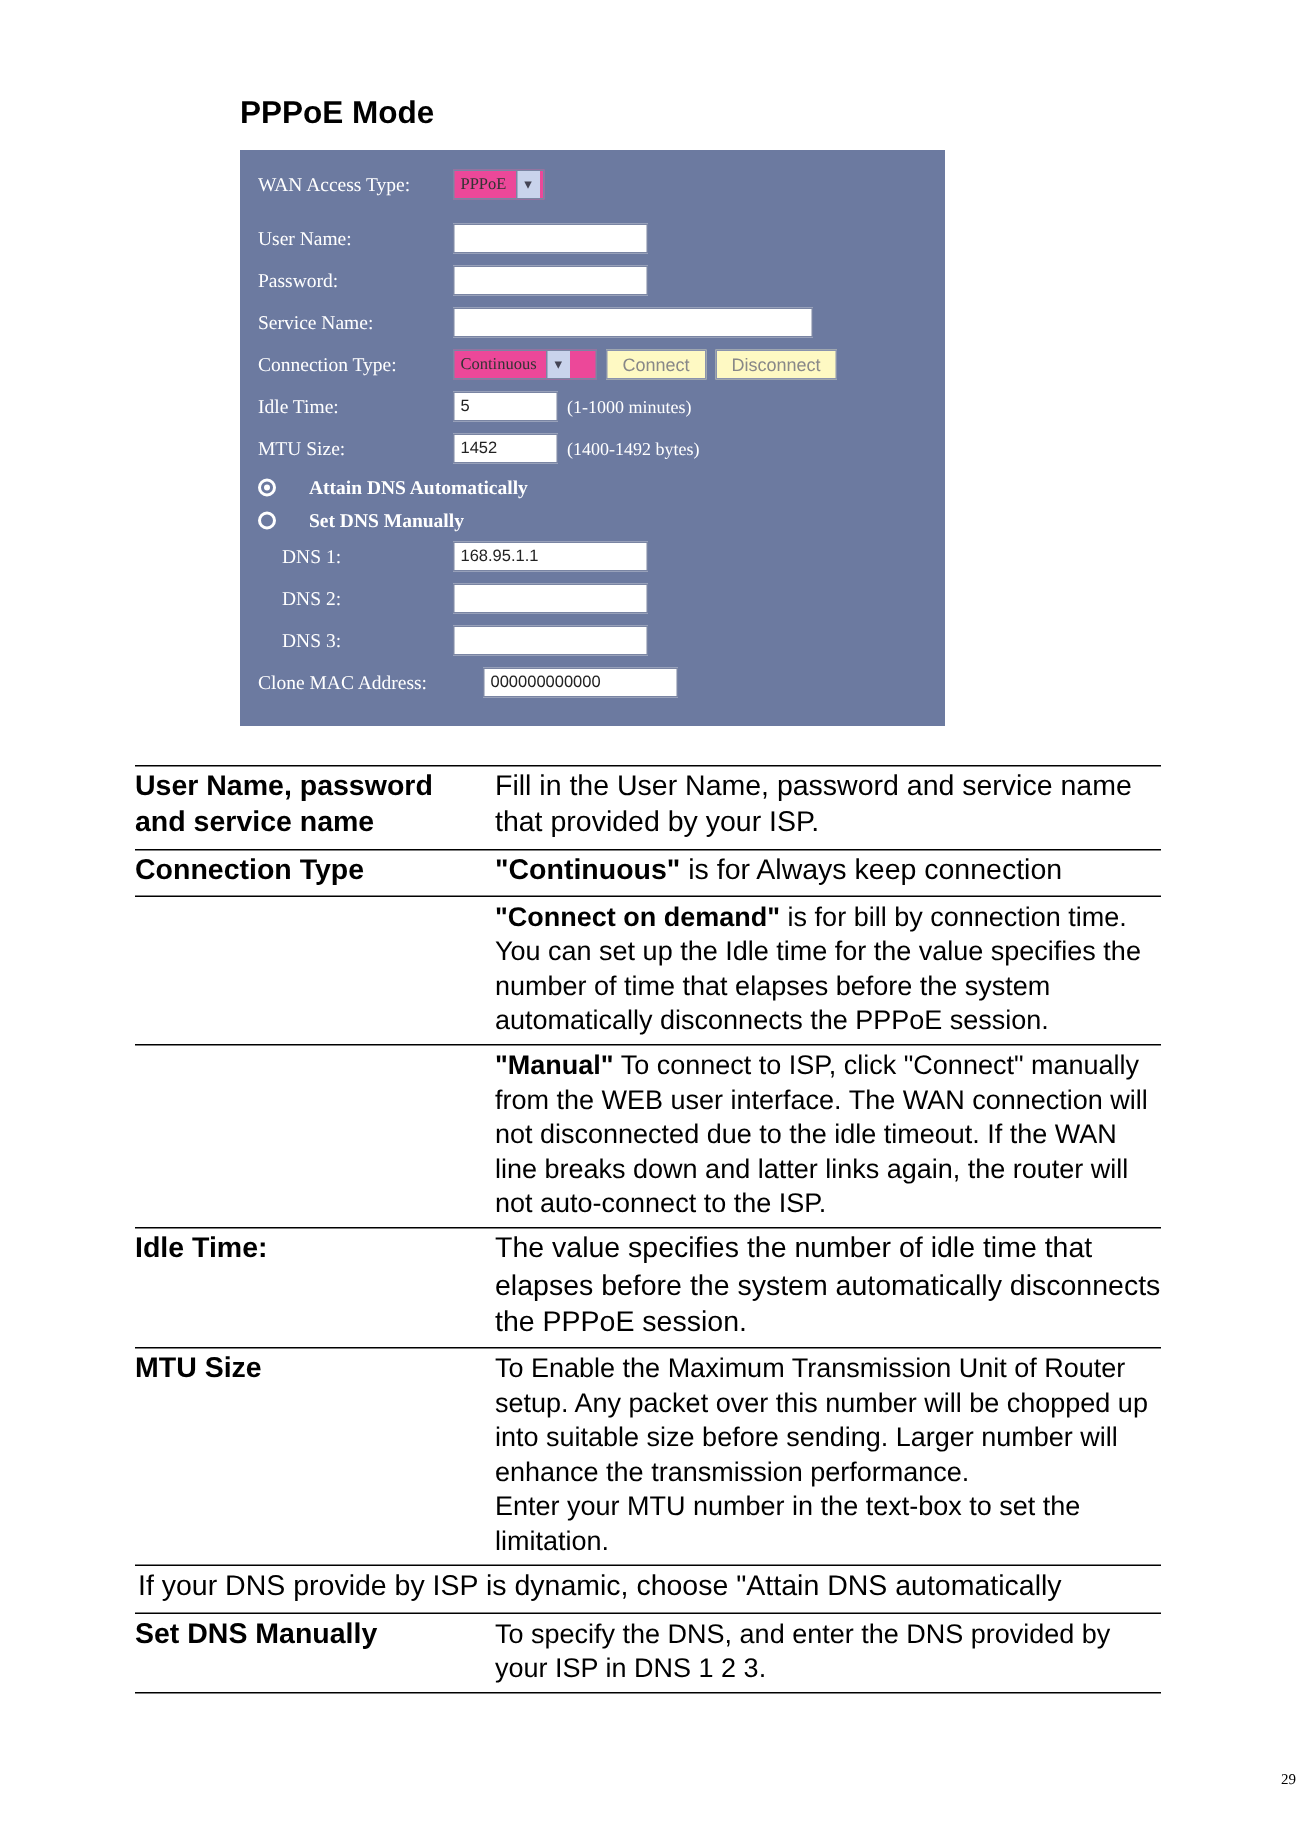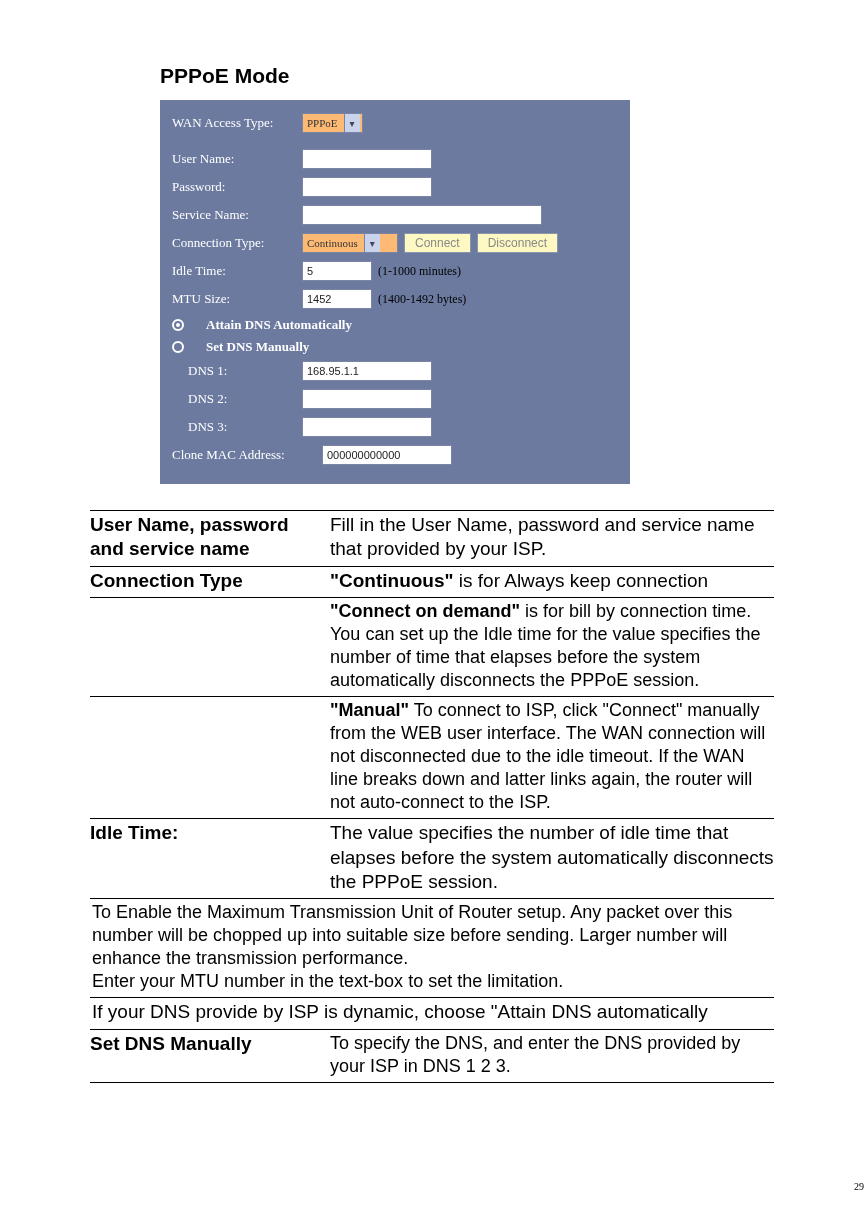--- a/index.html
+++ b/index.html
@@ -55,21 +55,21 @@
     border: 1px solid #7a85a3;
     height: 20px;
     padding: 0 4px;
     font-size: 11px;
     font-family: Arial, sans-serif;
   }
   .input.w-med { width: 130px; }
   .input.w-wide { width: 240px; }
   .input.w-sm { width: 70px; }
   .select {
-    background: #fdba74;
+    background: #ec4899;
     border: 1px solid #7a85a3;
     height: 20px;
     font-size: 11px;
     display: inline-flex;
     align-items: center;
     padding: 0 2px 0 4px;
     color: #333;
   }
   .select .arrow {
     background: #c9d3ec;
@@ -82,21 +82,21 @@
   .btn {
     background: #fef9c3;
     border: 1px solid #8a93ad;
     color: #888;
     height: 20px;
     padding: 0 10px;
     font-size: 12px;
   }
   .note {
     font-size: 12px;
-    color: #000000;
+    color: #ffffff;
   }
   .radio-row {
     display: flex;
     align-items: center;
     gap: 22px;
     min-height: 22px;
     font-weight: bold;
   }
   .radio-dot {
     width: 12px; height: 12px;
@@ -268,20 +268,21 @@
       </div>
       <div class="desc-row">
         <div class="desc-term"></div>
         <div class="desc-def small"><span class="lead">"Manual"</span><span></span><span> To connect to ISP, click "Connect" manually from the WEB user interface. The WAN connection will not disconnected due to the idle timeout. If the WAN line breaks down and latter links again, the router will not auto-connect to the ISP.</span></div>
       </div>
       <div class="desc-row">
         <div class="desc-term">Idle Time:</div>
         <div class="desc-def"><span></span><span>The value specifies the number of idle time that elapses before the system automatically disconnects the PPPoE session.</span></div>
       </div>
       <div class="desc-row">
+        <div class="desc-term">MTU Size</div>
         <div class="desc-def small"><span></span><span>To Enable the Maximum Transmission Unit of Router setup. Any packet over this number will be chopped up into suitable size before sending. Larger number will enhance the transmission performance.</span><br><span></span><span>Enter your MTU number in the text-box to set the limitation.</span></div>
       </div>
       <div class="desc-row">
         <div class="desc-def"><span></span><span>If your DNS provide by ISP is dynamic, choose "Attain DNS automatically</span></div>
       </div>
       <div class="desc-row">
         <div class="desc-term">Set DNS Manually</div>
         <div class="desc-def small"><span></span><span>To specify the DNS, and enter the DNS provided by your ISP in DNS 1 2 3.</span></div>
       </div>
     </div>

